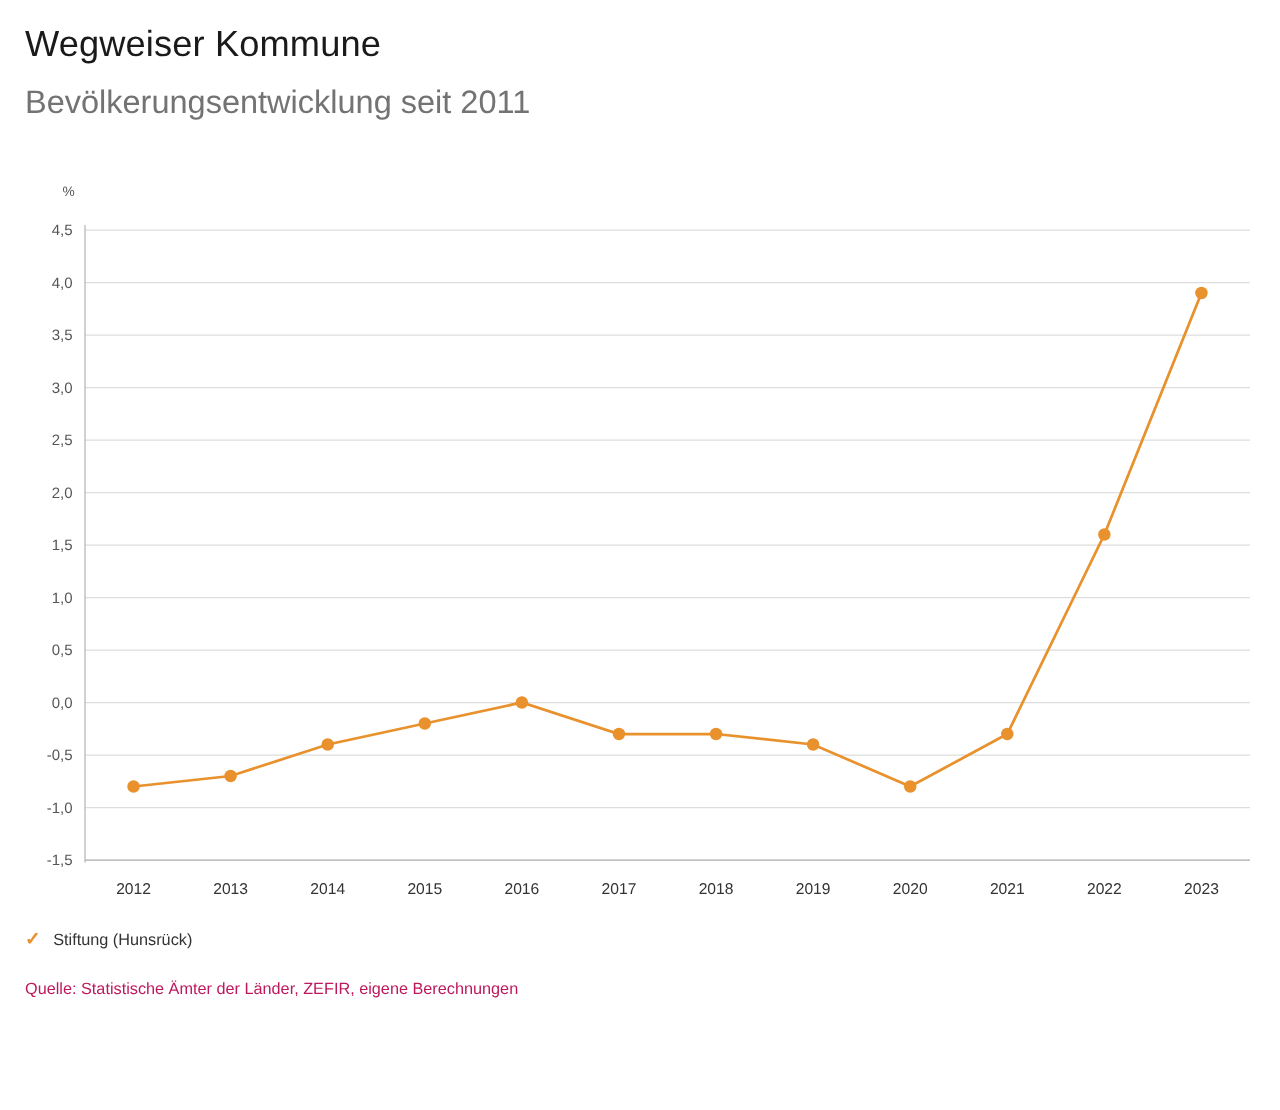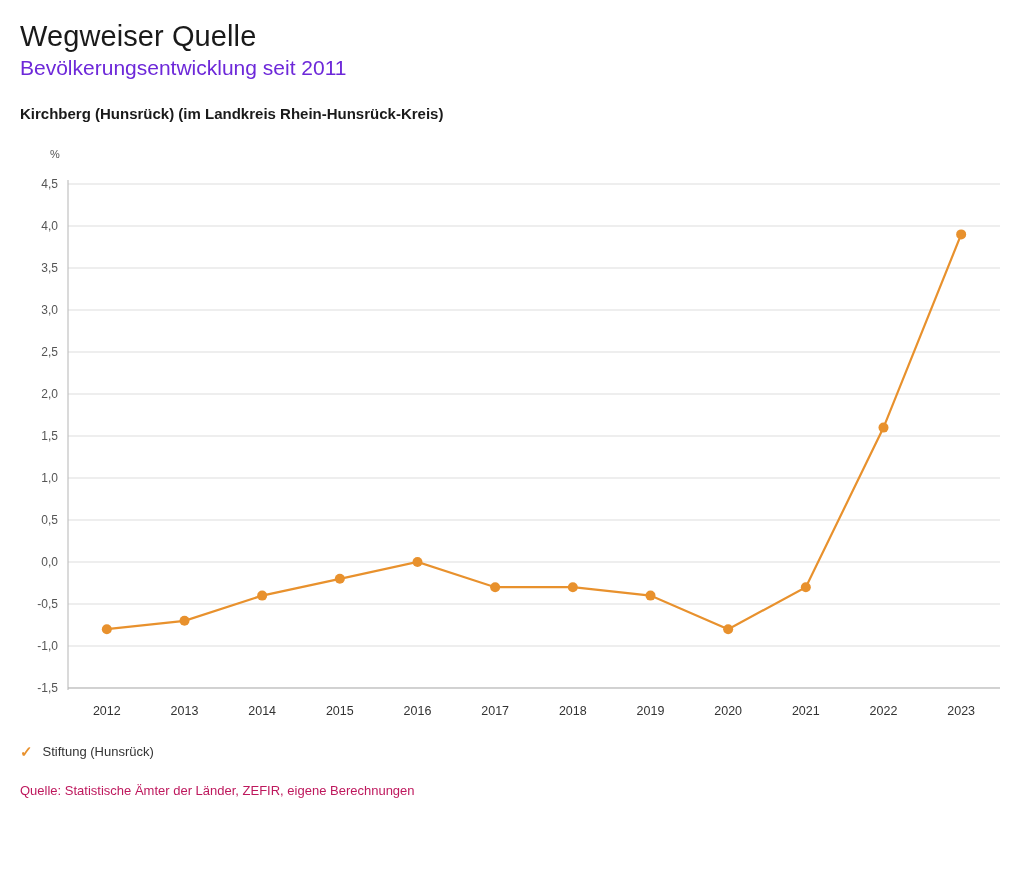--- a/index.html
+++ b/index.html
@@ -27,24 +27,24 @@
     left: 20px;
     top: 20px;
     font-size: 29px;
     font-weight: 400;
     color: #1a1a1a;
     letter-spacing: 0.1px;
   }
   .subtitle {
     position: absolute;
     left: 20px;
-    top: 56px;
-    font-size: 21px;
+    top: 66px;
+    font-size: 26px;
     font-weight: 400;
-    color: #6d28d9;
+    color: #737373;
   }
   .region {
     position: absolute;
     left: 20px;
     top: 105px;
     font-size: 15px;
     font-weight: 700;
     color: #1a1a1a;
   }
   .chart-area {
@@ -118,23 +118,22 @@
   }
   .datapoint {
     fill: #E8912D;
   }
 </style>
 </head>
 <body>
 
 <div class="page">
 
-  <div class="title">Wegweiser Quelle</div>
+  <div class="title">Wegweiser Kommune</div>
   <div class="subtitle">Bevölkerungsentwicklung seit 2011</div>
-  <div class="region">Kirchberg (Hunsrück)  (im Landkreis Rhein-Hunsrück-Kreis)</div>
 
   <div class="unit-label">%</div>
 
   <div class="chart-area">
     <svg class="plot" id="plot-svg" width="1024" height="590">
         <line x1="68" y1="44" x2="1000" y2="44" class="gridline"></line>
         <text x="58" y="48" class="tick-label" text-anchor="end">4,5</text>
         <line x1="68" y1="86" x2="1000" y2="86" class="gridline"></line>
         <text x="58" y="90" class="tick-label" text-anchor="end">4,0</text>
         <line x1="68" y1="128" x2="1000" y2="128" class="gridline"></line>

